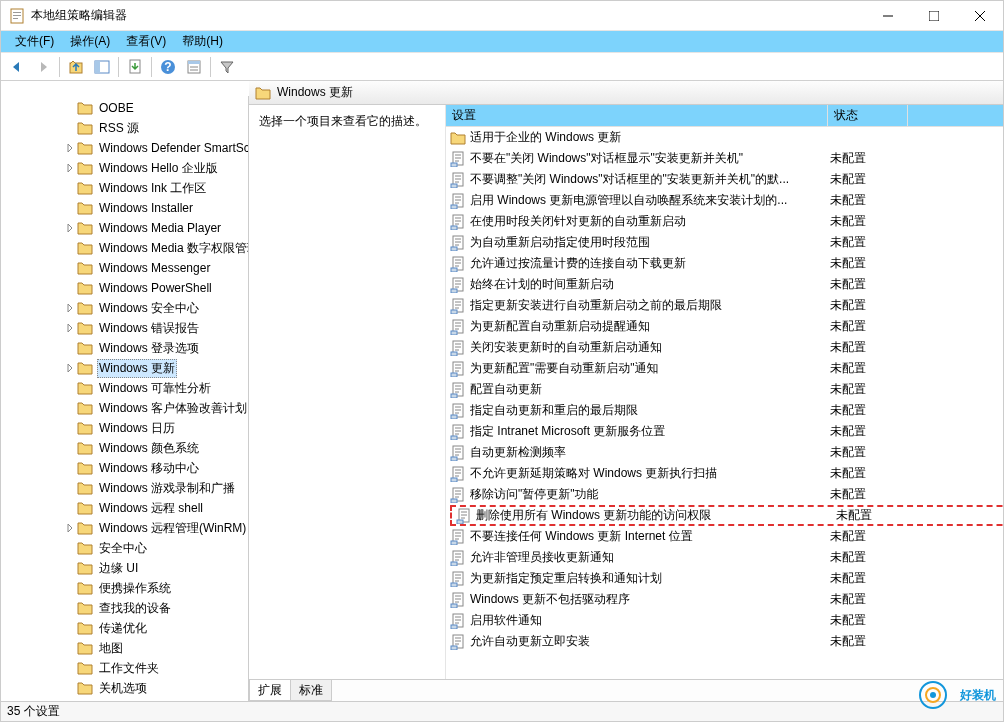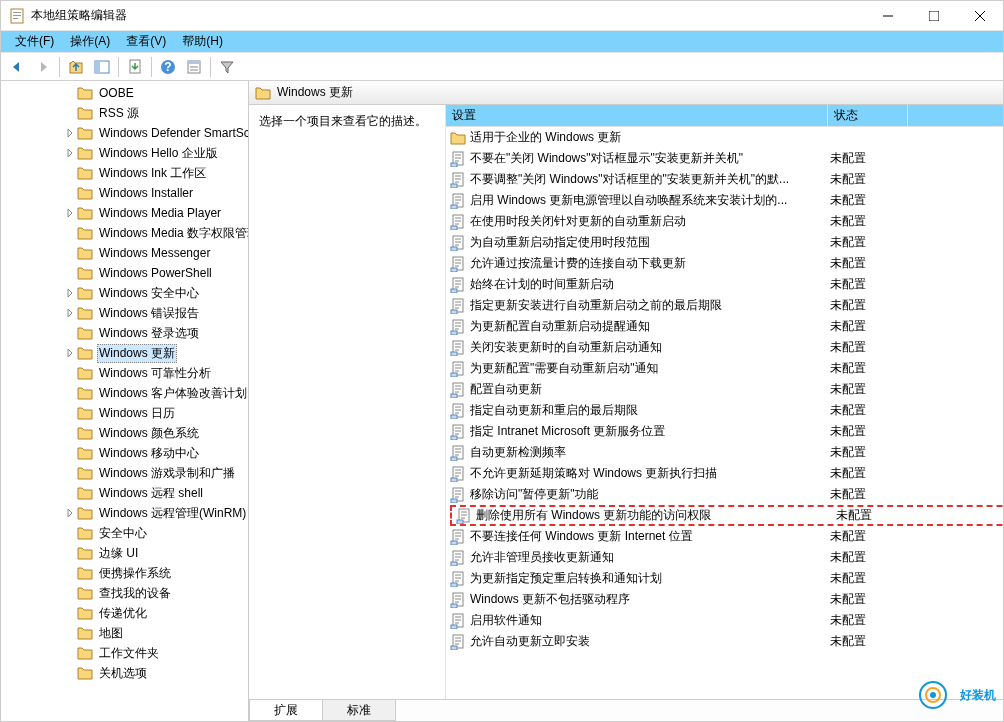--- a/index.html
+++ b/index.html
@@ -9,21 +9,21 @@
 .titlebar-icon { width: 16px; height: 16px; margin-right: 6px; }
 .titlebar-title { flex: 1; font-size: 12px; }
 .titlebar-controls { display: flex; }
 .tb-btn { width: 46px; height: 30px; display: flex; align-items: center; justify-content: center; cursor: pointer; }
 .menubar { height: 22px; display: flex; align-items: center; padding: 0 6px; background: #7dd3fc; border-bottom: 1px solid #e5e5e5; }
 .menu-item { padding: 2px 8px; cursor: pointer; }
 .toolbar { height: 28px; display: flex; align-items: center; padding: 0 4px; background: #fff; border-bottom: 1px solid #d0d0d0; gap: 2px; }
 .tool-btn { width: 24px; height: 24px; display: flex; align-items: center; justify-content: center; cursor: pointer; border: 1px solid transparent; }
 .tool-sep { width: 1px; height: 20px; background: #ccc; margin: 0 2px; }
 .content { flex: 1; display: flex; overflow: hidden; }
-.tree-panel { width: 248px; border-right: 1px solid #ccc; overflow: hidden; display: flex; flex-direction: column; }
+.tree-panel { width: 248px; border-right: 1px solid #ccc; overflow: hidden; display: flex; flex-direction: column; margin-top: 15px; }
 .tree-scroll { flex: 1; overflow-x: auto; overflow-y: auto; }
 .tree-inner { min-width: 290px; padding-left: 62px; padding-top: 2px; }
 .tree-node { display: flex; align-items: center; height: 20px; white-space: nowrap; cursor: pointer; }
 .tree-node.selected .node-label { background: #cde8ff; border: 1px dotted #888; padding: 0 1px; }
 .node-expander { width: 14px; height: 14px; display: flex; align-items: center; justify-content: center; color: #666; font-size: 10px; }
 .node-icon { width: 16px; height: 14px; margin-right: 4px; flex-shrink: 0; }
 .node-label { padding: 0 2px; }
 .right-panel { flex: 1; display: flex; flex-direction: column; overflow: hidden; }
 .breadcrumb-bar { height: 24px; background: linear-gradient(#fdfdfd,#eaeaea); border-bottom: 1px solid #ccc; display: flex; align-items: center; padding: 0 6px; gap: 6px; }
 .right-split { flex: 1; display: flex; overflow: hidden; }
@@ -34,21 +34,21 @@
 .col-setting { width: 382px; }
 .col-state { width: 80px; }
 .list-body { flex: 1; overflow-x: auto; overflow-y: auto; position: relative; }
 .list-inner { min-width: 640px; }
 .list-row { display: flex; align-items: center; height: 21px; cursor: pointer; }
 .list-row.highlighted { border: 2px dashed #e03030; border-radius: 1px; margin: 0 4px; }
 .cell-setting { width: 378px; display: flex; align-items: center; padding-left: 4px; overflow: hidden; white-space: nowrap; }
 .cell-state { width: 80px; padding-left: 6px; }
 .item-icon { width: 16px; height: 16px; margin-right: 4px; flex-shrink: 0; }
 .tabs-bar { height: 22px; display: flex; border-top: 1px solid #ccc; background: #fdfdfd; }
-.tab { padding: 2px 24px; border: 1px solid #ccc; border-top: none; background: #fff; cursor: pointer; margin-right: -1px; display:flex; align-items:center; }
+.tab { padding: 2px 8px; border: 1px solid #ccc; border-top: none; background: #fff; cursor: pointer; margin-right: -1px; display:flex; align-items:center; }
 .tab:first-child { border-left: 1px solid #ccc; }
 .tab.inactive { background: #f0f0f0; }
 .statusbar { height: 20px; border-top: 1px solid #ccc; display: flex; align-items: center; padding: 0 6px; background: #f7f7f7; }
 .watermark { position: absolute; right: 8px; bottom: 12px; display: flex; align-items: center; gap: 12px; color: #1296db; font-weight: bold; font-size: 18px; z-index: 99; }
 
 ::-webkit-scrollbar { width: 16px; height: 16px; }
 ::-webkit-scrollbar-track { background: #f0f0f0; }
 ::-webkit-scrollbar-thumb { background: #cdcdcd; border: 1px solid #b0b0b0; }
 ::-webkit-scrollbar-button { background: #f0f0f0; height: 16px; width: 16px; border: 1px solid #d0d0d0; }
 </style>
@@ -738,20 +738,23 @@
         </div>
       </div>
       <div class="tabs-bar">
         <div class="tab">扩展</div>
         <div class="tab inactive">标准</div>
       </div>
     </div>
 
   </div>
 
+  <div class="statusbar">
+    <span>35 个设置</span>
+  </div>
 
 </div>
 
 <div class="watermark">
   <svg width="30" height="30" viewBox="0 0 30 30">
       <circle cx="15" cy="15" r="13" fill="none" stroke="#1296db" stroke-width="2"></circle>
       <circle cx="15" cy="15" r="7" fill="none" stroke="#f5a623" stroke-width="2"></circle>
       <circle cx="15" cy="15" r="3" fill="#1296db"></circle>
     </svg>
   <span>好装机</span>

